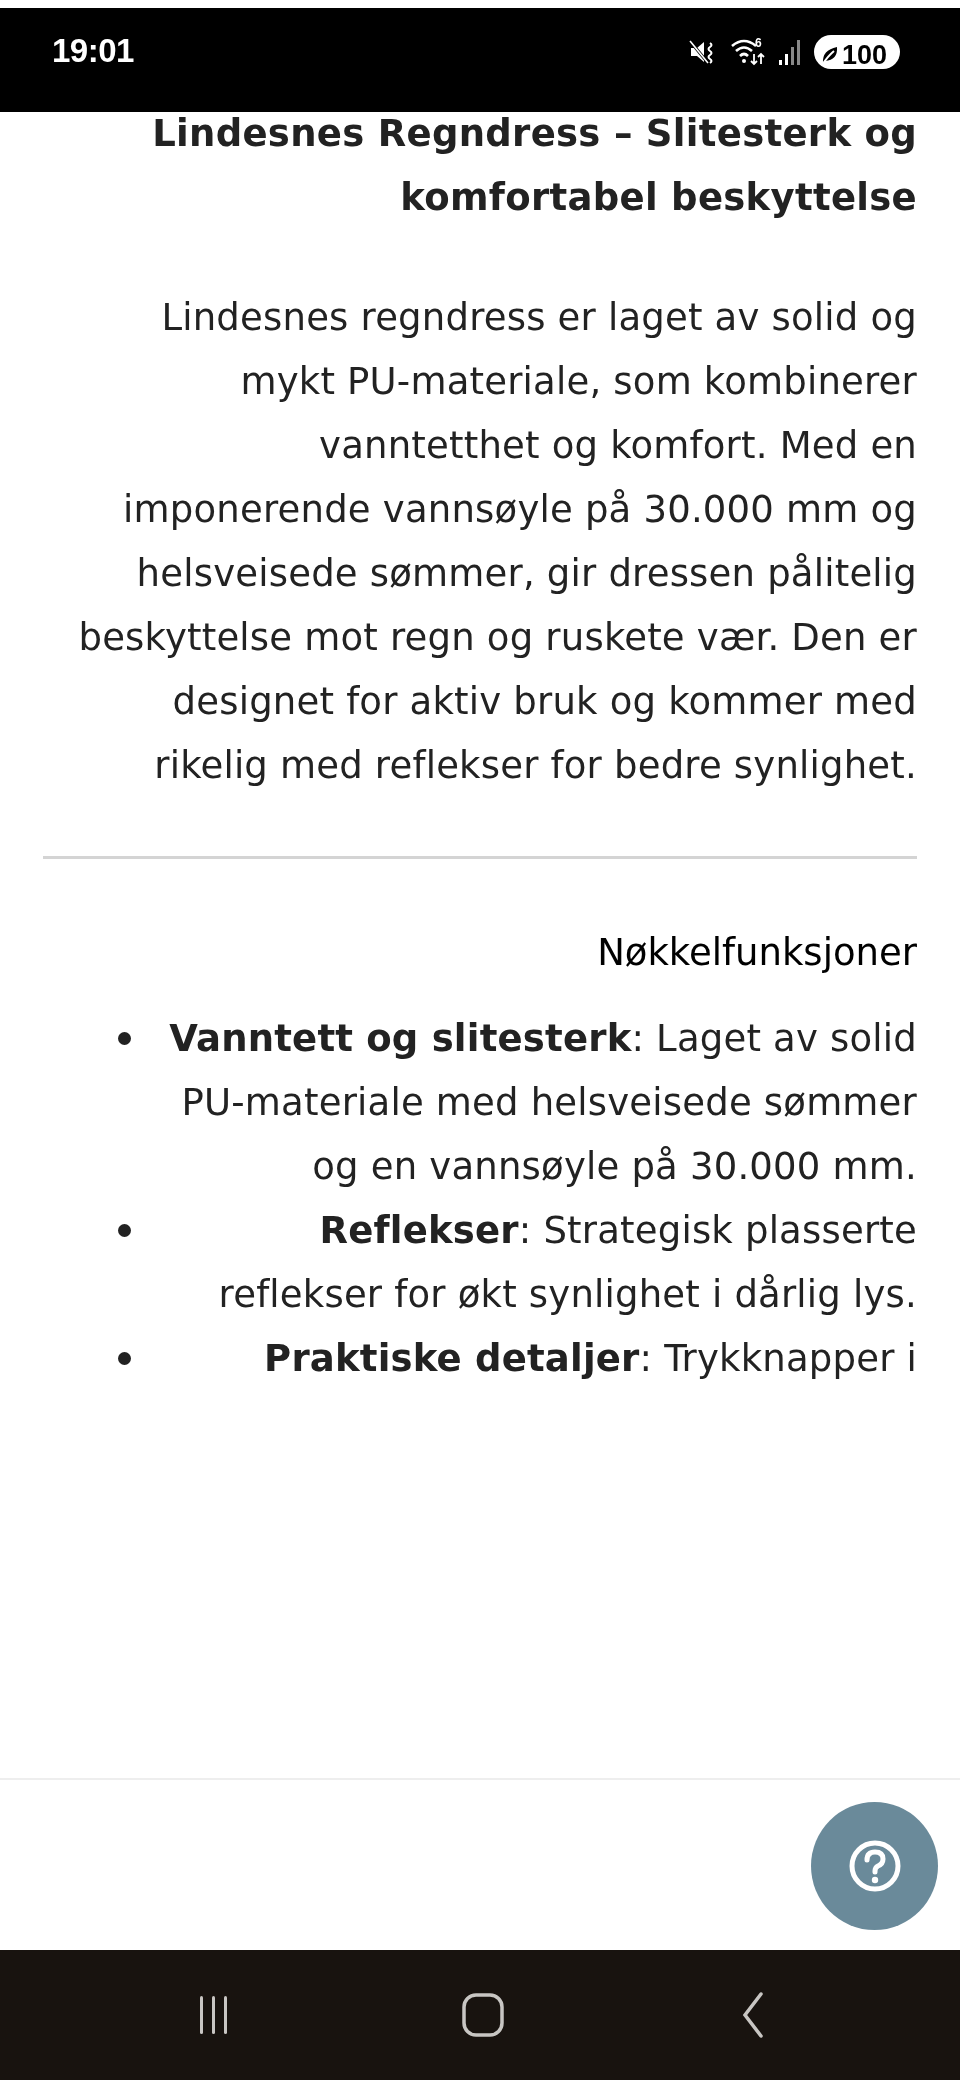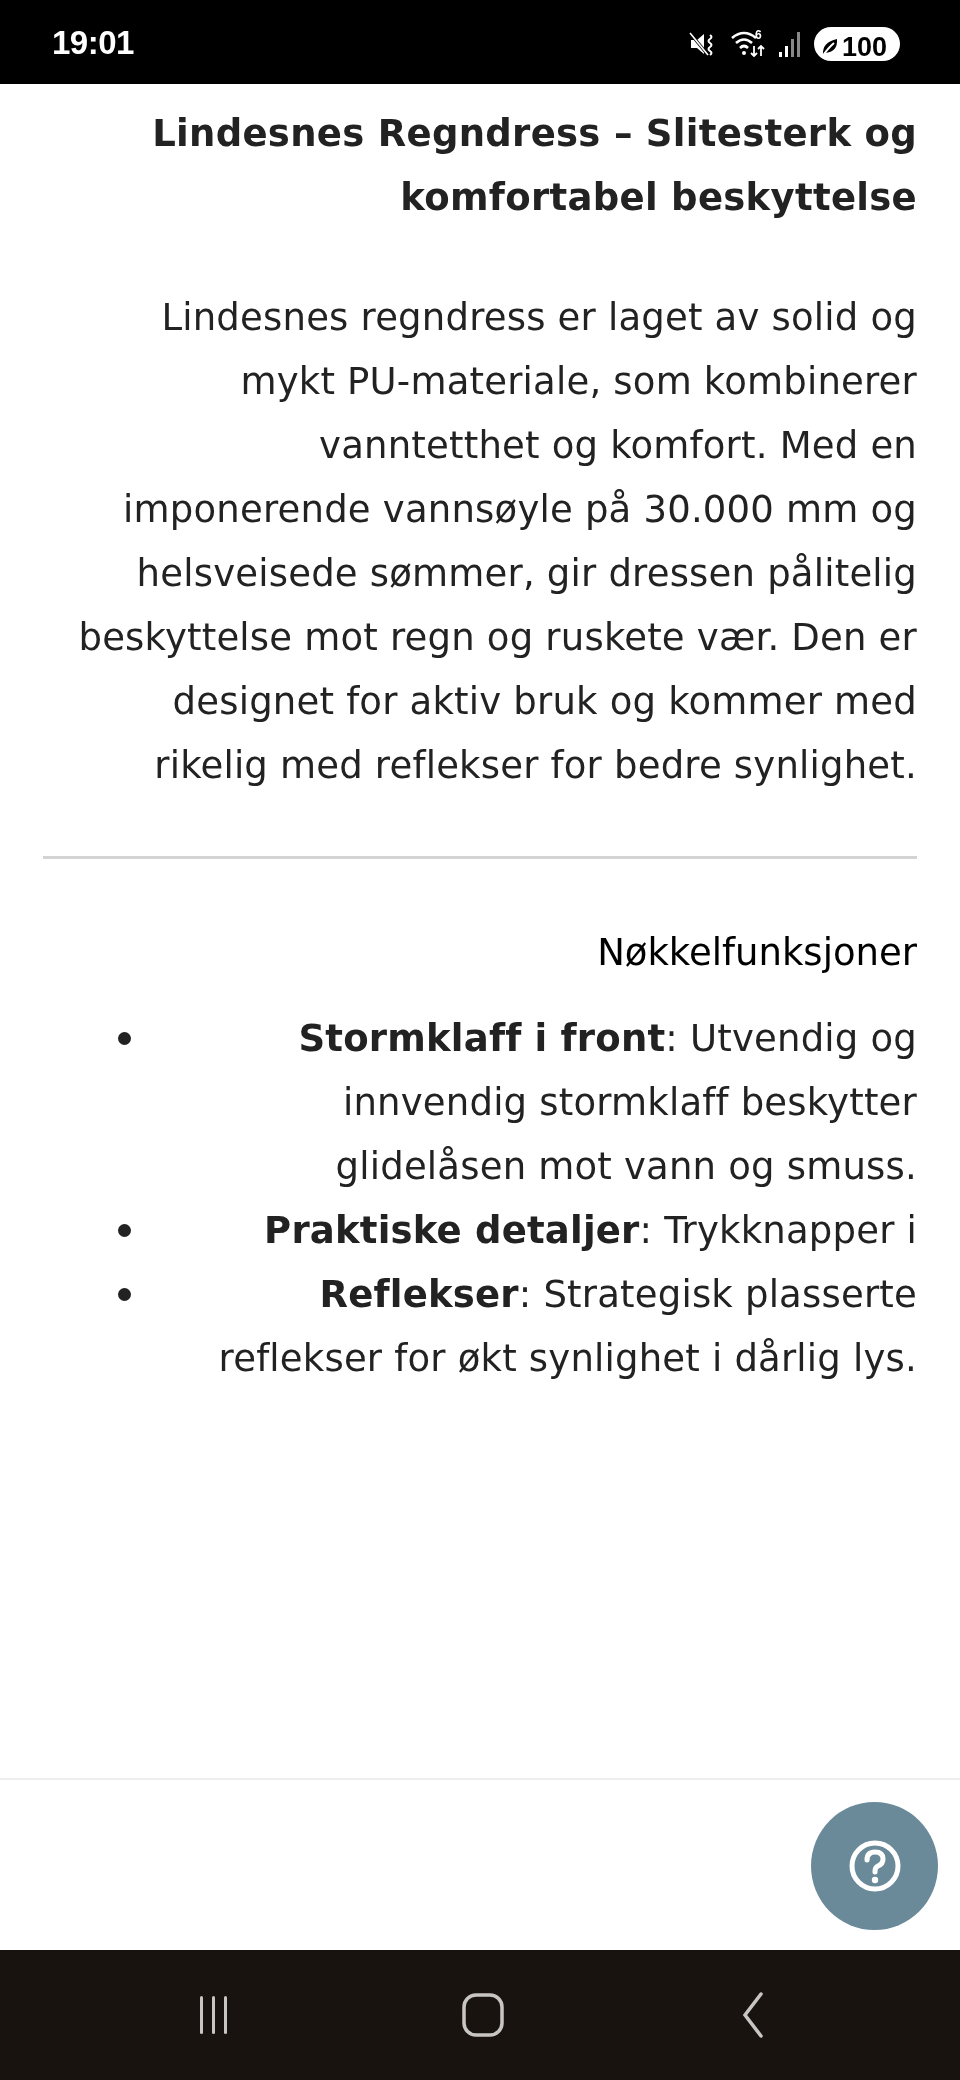--- a/index.html
+++ b/index.html
@@ -1,20 +1,20 @@
 <!DOCTYPE html>
 <html><head>
 <meta charset="utf-8">
 <style>
   * { box-sizing: border-box; margin: 0; padding: 0; }
   html, body { width: 960px; height: 2080px; overflow: hidden; background: #ffffff; }
   body { position: relative; font-family: "DejaVu Sans", sans-serif; color: #222222; }
 
   
-  .status-bar { position: absolute; left: 0; top: 0; width: 960px; height: 84px; background: #000000; color: #ffffff; }
+  .status-bar { position: absolute; left: 0; top: 8px; width: 960px; height: 104px; background: #000000; color: #ffffff; }
   .status-time { position: absolute; left: 52px; top: 24px; font-family: "Liberation Sans", sans-serif; font-size: 33px; font-weight: bold; letter-spacing: -0.5px; }
   .status-icons { position: absolute; right: 60px; top: 26px; height: 36px; display: flex; align-items: center; gap: 12px; }
   .status-icons svg { display: block; }
   .battery-pill { height: 34px; min-width: 86px; padding: 6px 8px 0 6px; border-radius: 17px; background: #ffffff; color: #000000; display: flex; align-items: center; gap: 2px; font-family: "Liberation Sans", sans-serif; font-weight: bold; font-size: 27px; }
 
   
   .content { position: absolute; left: 0; top: 80px; width: 960px; height: 1982px; overflow: hidden; padding: 0 43px; text-align: right; }
   .title { font-size: 37px; font-weight: bold; line-height: 64px; margin-top: 22px; color: #222222; letter-spacing: 0.3px; }
   .description { font-size: 37px; line-height: 64px; margin-top: 56px; color: #222222; letter-spacing: 0.2px; margin-left: 24px; }
   .divider { height: 3px; background: #d4d4d4; margin-top: 58px; border: none; }
@@ -77,29 +77,29 @@
 </div>
 
 <div class="content">
   <h1 class="title">Lindesnes Regndress – Slitesterk og komfortabel beskyttelse</h1>
   <p class="description">Lindesnes regndress er laget av solid og mykt PU-materiale, som kombinerer vanntetthet og komfort. Med en imponerende vannsøyle på 30.000 mm og helsveisede sømmer, gir dressen pålitelig beskyttelse mot regn og ruskete vær. Den er designet for aktiv bruk og kommer med rikelig med reflekser for bedre synlighet.</p>
   <hr class="divider">
   <h2 class="section-title">Nøkkelfunksjoner</h2>
   <ul class="features">
     <li class="feature">
       <span class="bullet"></span>
-      <span class="feature-name">Stormklaff i front</span><span>: Utvendig og innvendig stormklaff beskytter glidelåsen mot vann og smuss.</span>
+      <span class="feature-name">Vanntett og slitesterk</span><span>: Laget av solid PU-materiale med helsveisede sømmer og en vannsøyle på 30.000 mm.</span>
+    </li>
+    <li class="feature">
+      <span class="bullet"></span>
+      <span class="feature-name">Reflekser</span><span>: Strategisk plasserte reflekser for økt synlighet i dårlig lys.</span>
     </li>
     <li class="feature">
       <span class="bullet"></span>
       <span class="feature-name">Praktiske detaljer</span><span>: Trykknapper i</span>
-    </li>
-    <li class="feature">
-      <span class="bullet"></span>
-      <span class="feature-name">Reflekser</span><span>: Strategisk plasserte reflekser for økt synlighet i dårlig lys.</span>
     </li>
   </ul>
 </div>
 
 <div class="action-bar">
   <button class="help-button">
     <svg width="56" height="56" viewBox="0 0 56 56">
       <circle cx="28" cy="28" r="23" stroke="#ffffff" stroke-width="5" fill="none"></circle>
       <path d="M20 22 Q20 14 28 14 Q36 14 36 21 Q36 26 31 28 Q28 29.5 28 33 V34" stroke="#ffffff" stroke-width="5" fill="none" stroke-linecap="round"></path>
       <circle cx="28" cy="42" r="3.2" fill="#ffffff"></circle>

